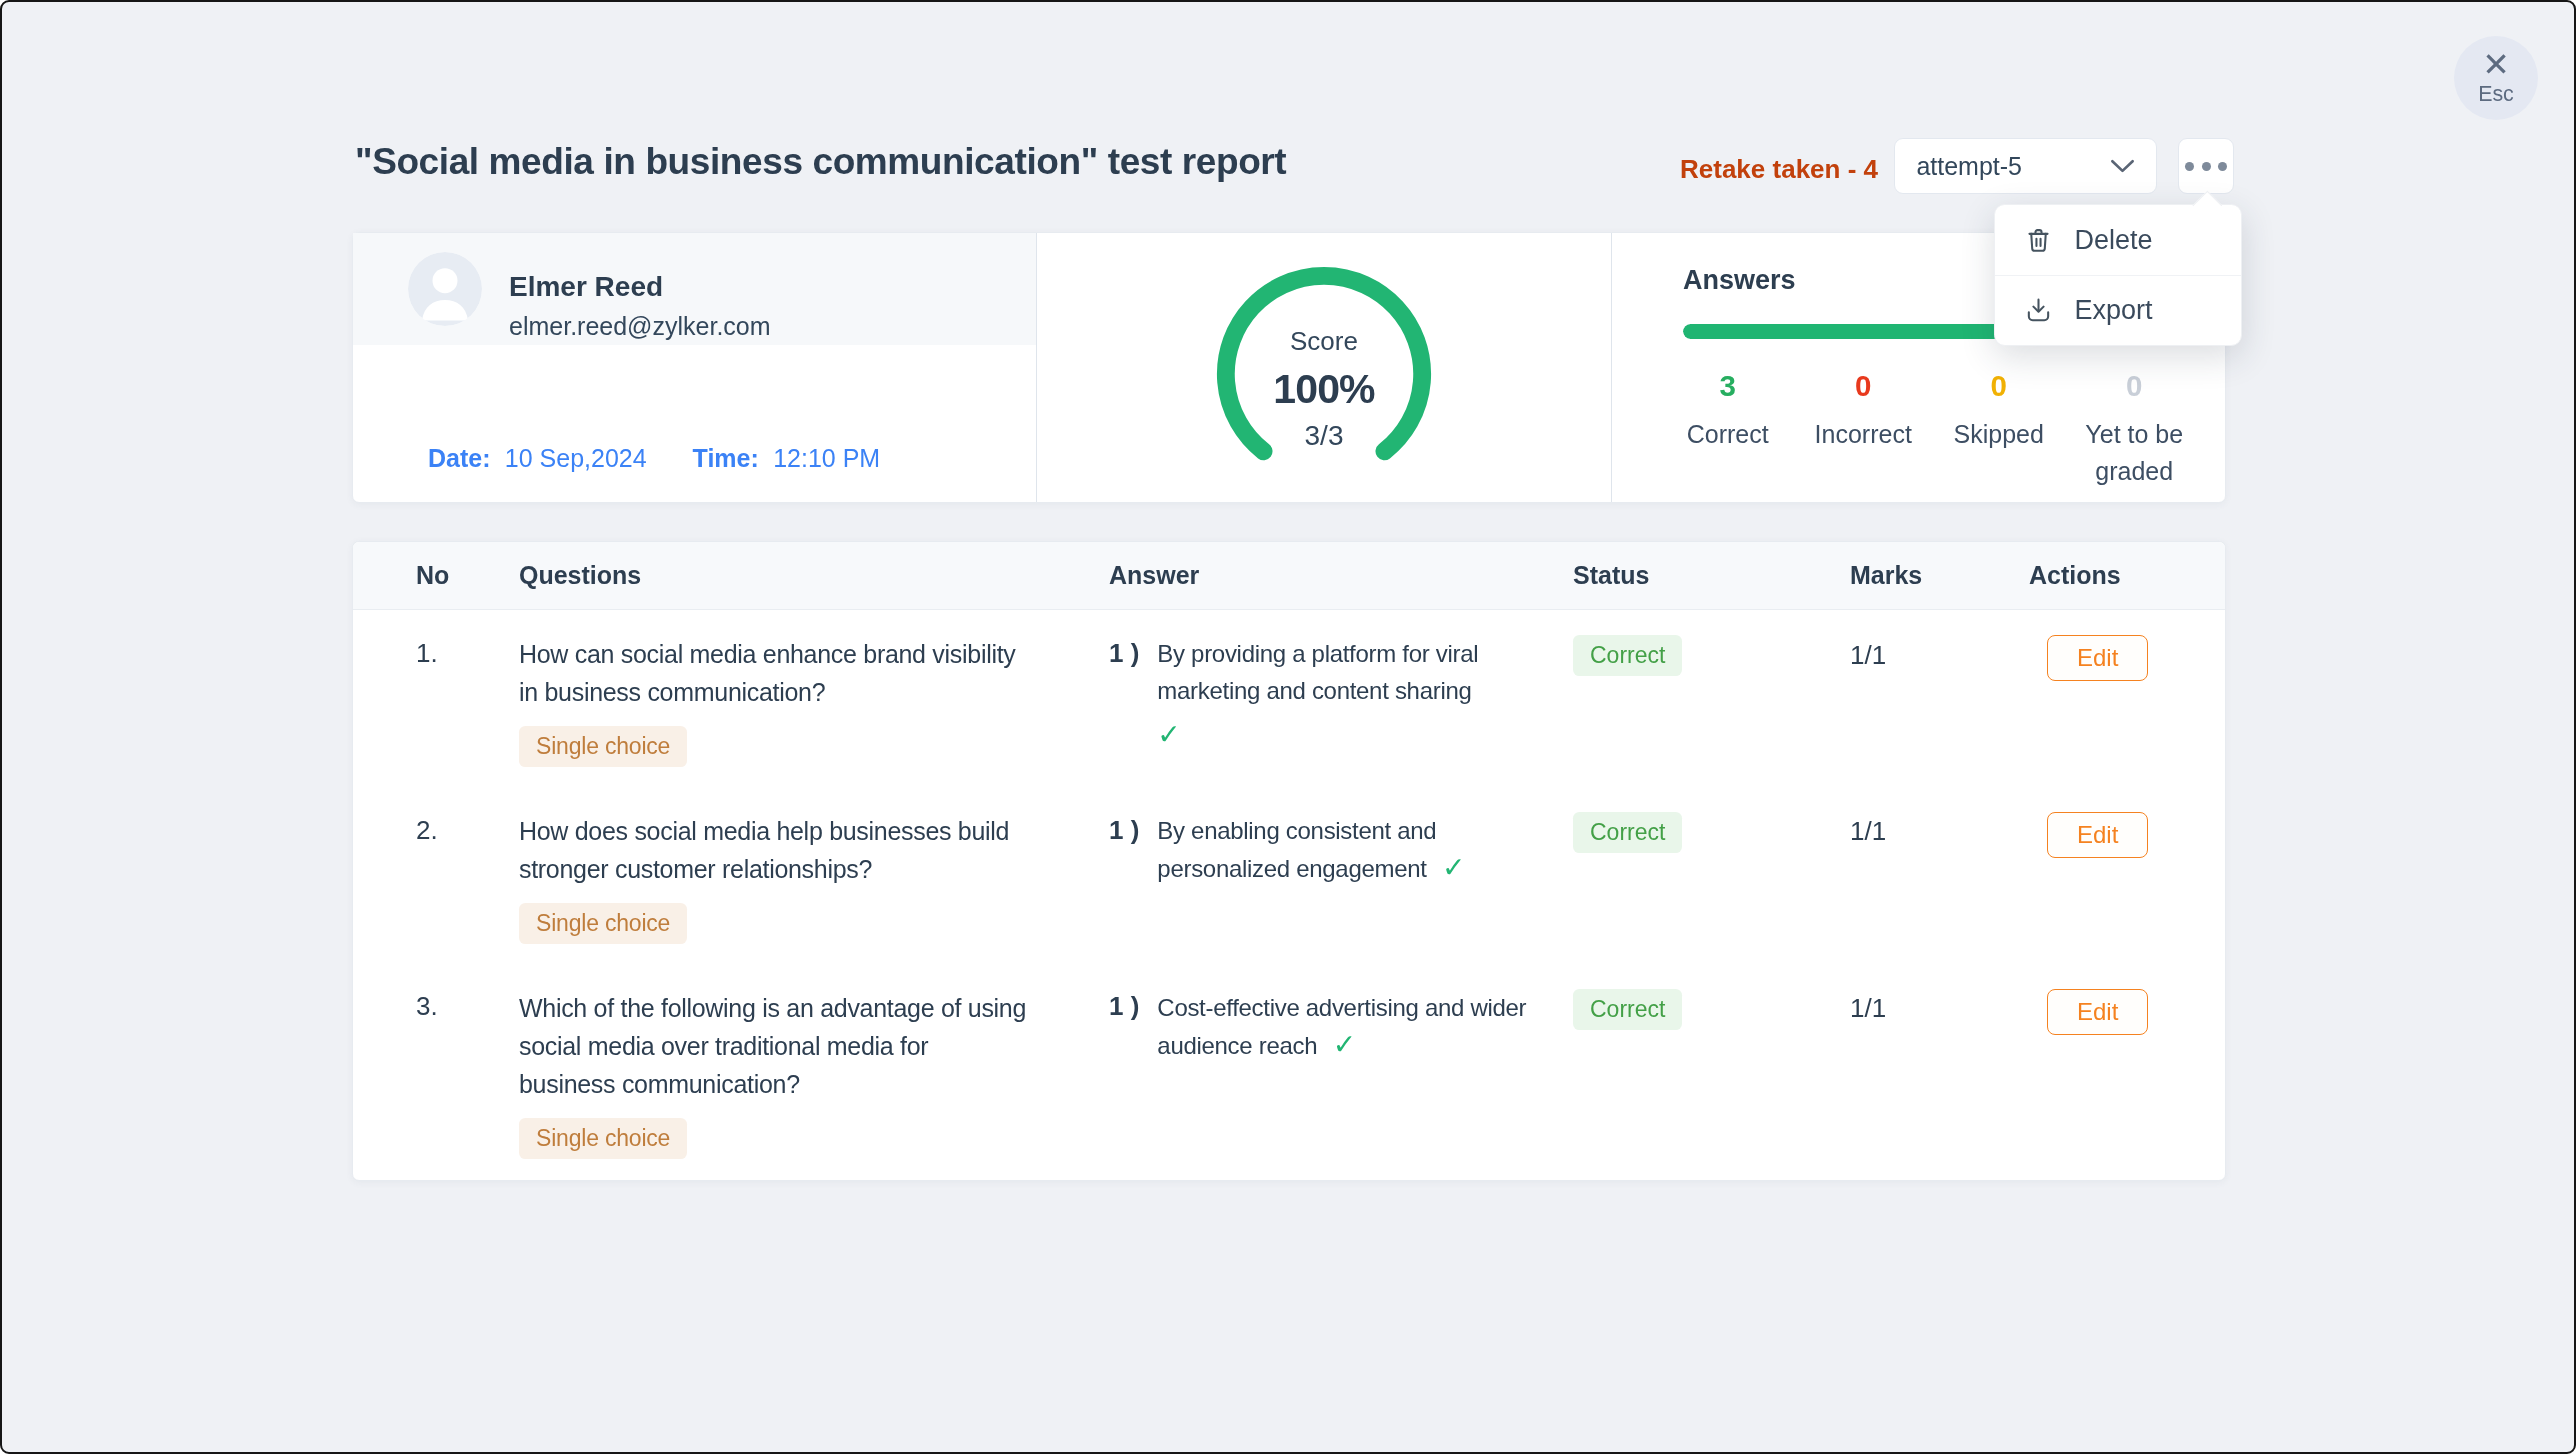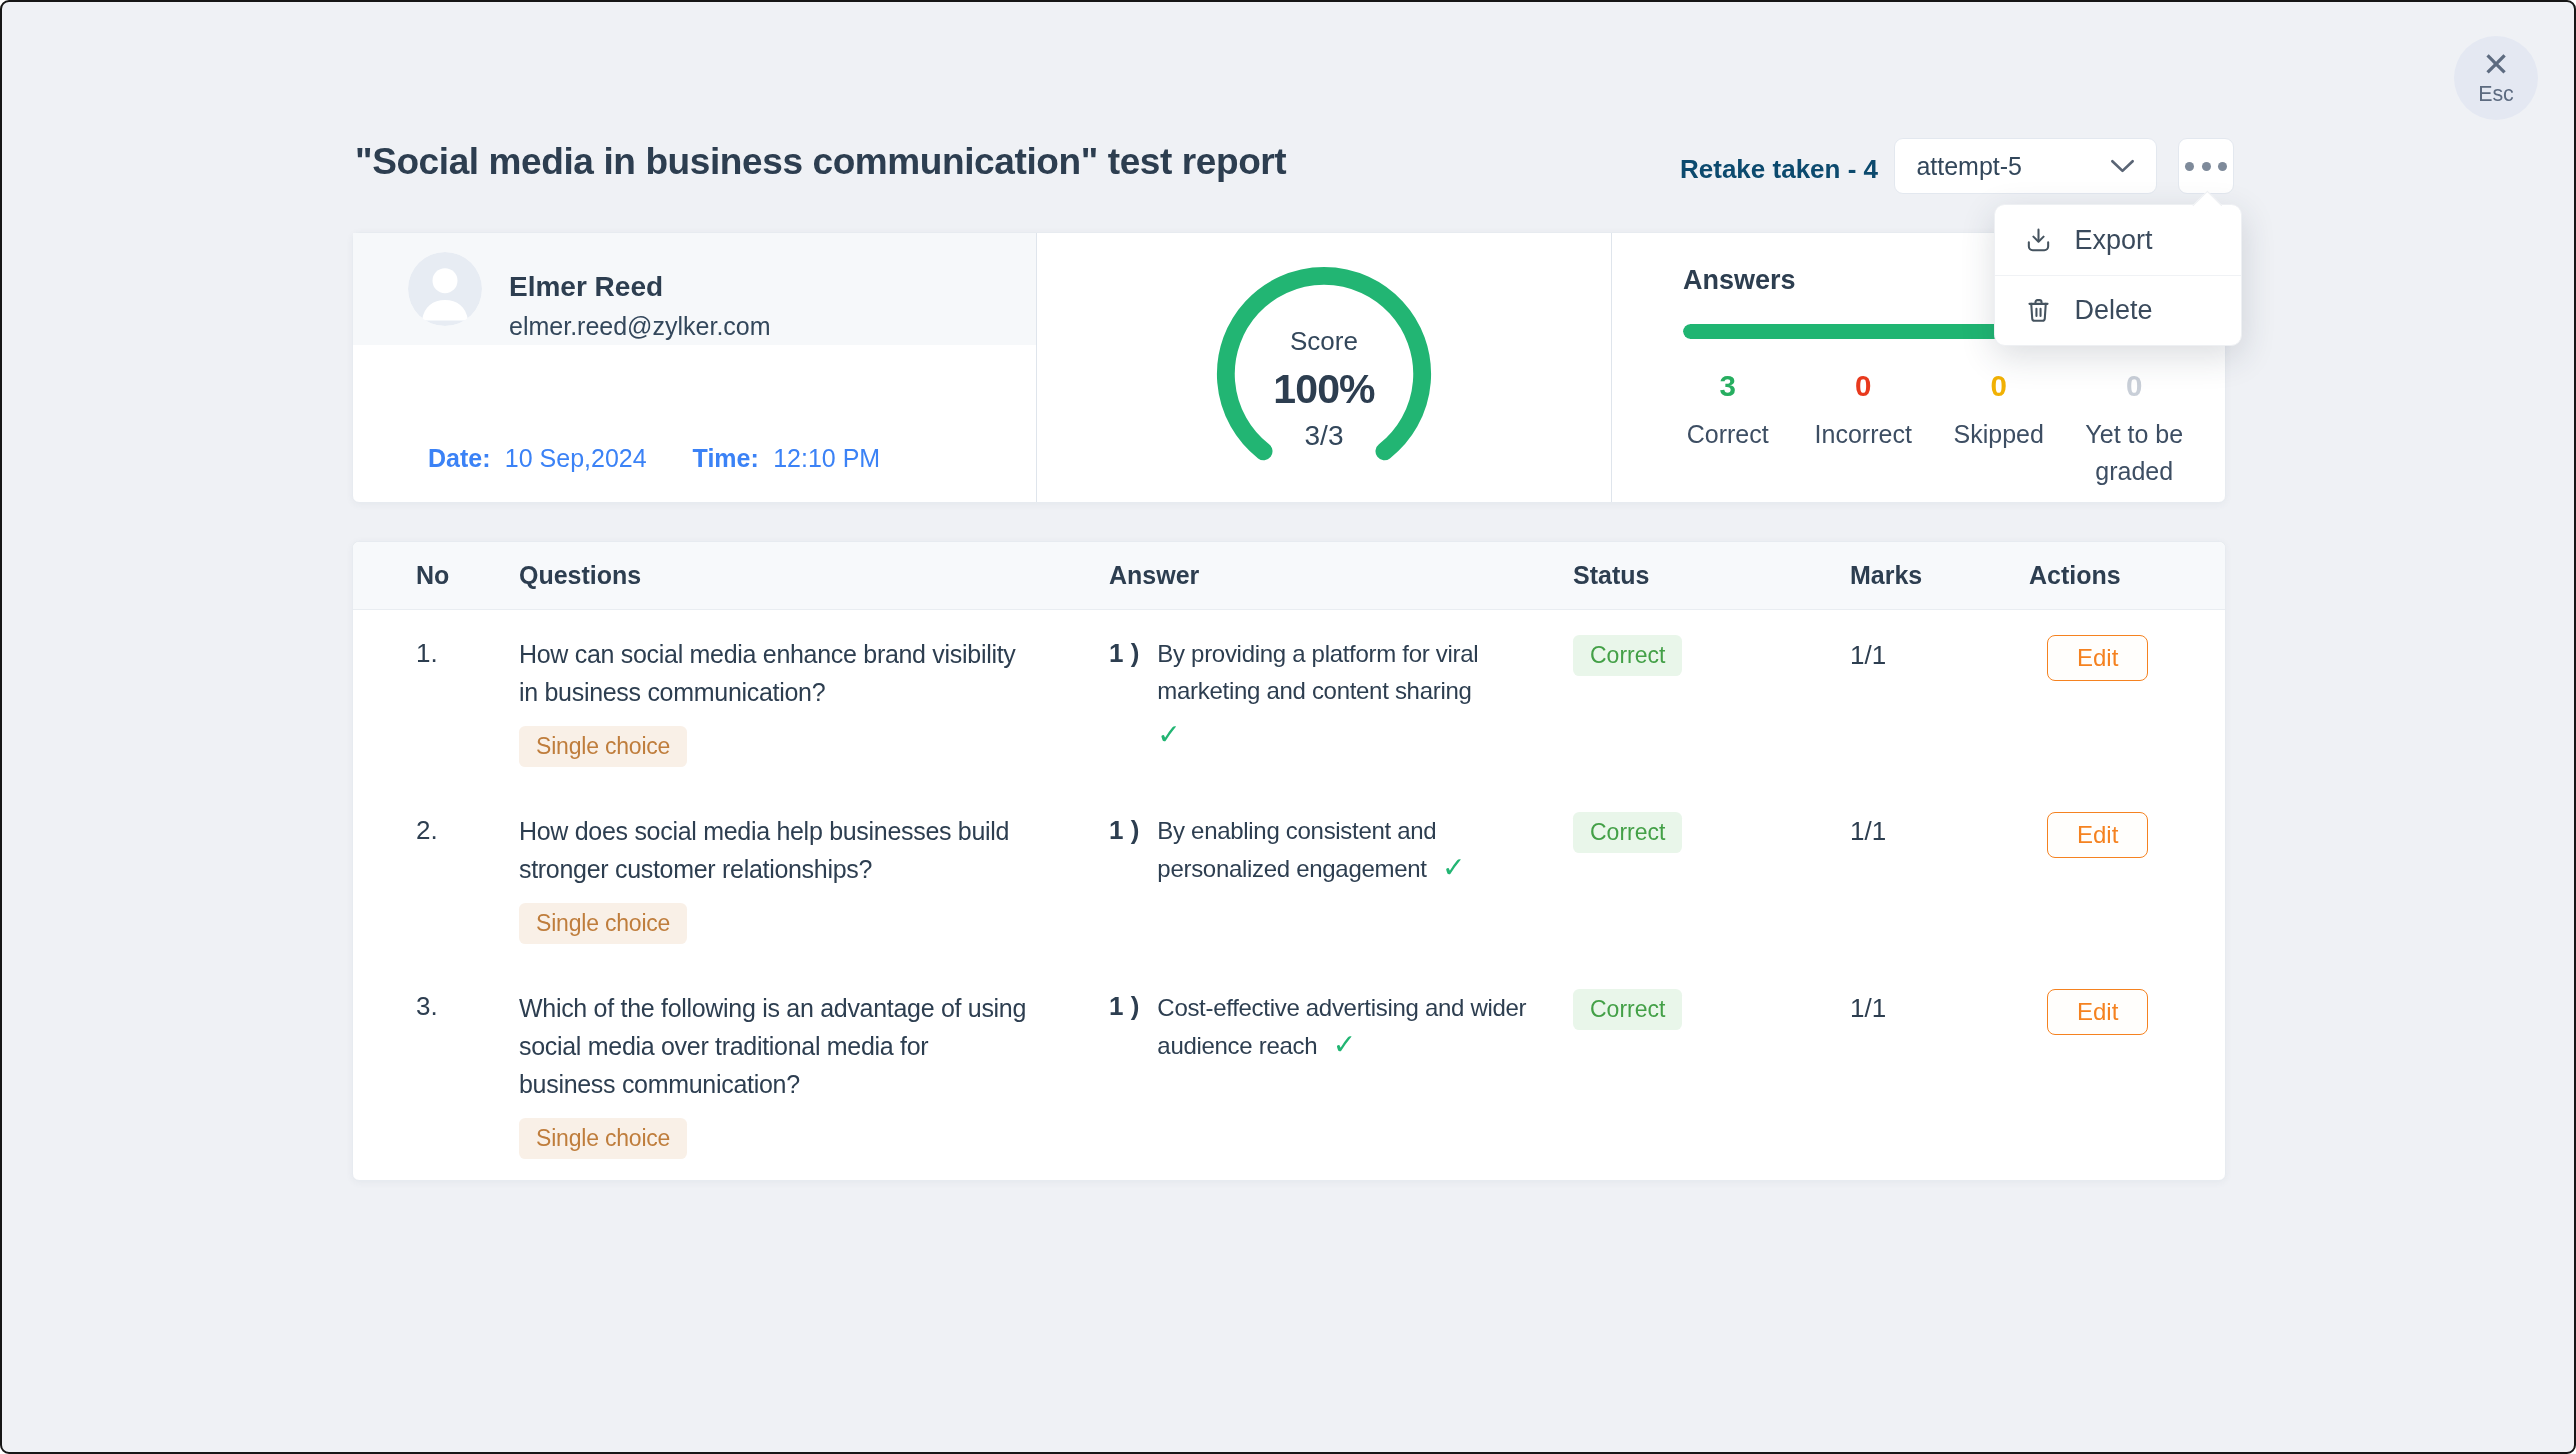--- a/index.html
+++ b/index.html
@@ -11,21 +11,21 @@
 
   
   .esc-btn{position:absolute;top:34px;right:36px;width:84px;height:84px;border-radius:50%;
            background:#e4e8f2;display:flex;flex-direction:column;align-items:center;justify-content:center;
            cursor:pointer;border:none;gap:0.9px;}
   .esc-x{font-size:33px;line-height:32px;color:#5d6b80;font-weight:400;}
   .esc-txt{font-size:21.4px;color:#5d6b80;}
 
   
   .page-title{position:absolute;left:353px;top:139px;font-size:37px;font-weight:700;color:#2d3e50;letter-spacing:-0.4px;}
-  .retake-label{position:absolute;left:1663px;top:152px;width:213px;text-align:right;font-size:26px;font-weight:700;color:#0c4a6e;}
+  .retake-label{position:absolute;left:1663px;top:152px;width:213px;text-align:right;font-size:26px;font-weight:700;color:#c2410c;}
   .attempt-select{position:absolute;left:1892px;top:136px;width:263px;height:56px;background:#fff;
                   border:1.8px solid #e3e8ef;border-radius:9px;display:flex;align-items:center;
                   padding:0 21.4px;cursor:pointer;}
   .attempt-select .val{font-size:25px;color:#33475b;flex:1;}
   .more-btn{position:absolute;left:2176px;top:136px;width:56px;height:56px;background:#fff;
             border:1.8px solid #e3e8ef;border-radius:9px;display:flex;align-items:center;justify-content:center;gap:7.1px;cursor:pointer;}
   .more-btn .dot{width:9px;height:9px;border-radius:50%;background:#7e8a9a;}
 
   
   .menu{position:absolute;left:1992px;top:202px;width:248px;background:#fff;border:0.9px solid #eef0f3;
@@ -124,38 +124,38 @@
   <button class="more-btn" aria-label="more actions">
     <span class="dot"></span>
     <span class="dot"></span>
     <span class="dot"></span>
   </button>
 
   <div class="menu">
     <div class="menu-item">
       <span style="display:flex;">
         <svg width="29" height="29" viewBox="0 0 24 24" fill="none" stroke="#45535f" stroke-width="1.7" stroke-linecap="round" stroke-linejoin="round">
-          <path d="M12 3v9.5"></path>
-            <path d="M7.8 8.8L12 13l4.2-4.2"></path>
-            <path d="M4 13.5v3.2c0 1.8 1.4 3.3 3.2 3.3h9.6c1.8 0 3.2-1.5 3.2-3.3v-3.2"></path>
-        </svg>
-      </span>
-      <span>Export</span>
-    </div>
-    <div class="menu-item">
-      <span style="display:flex;">
-        <svg width="29" height="29" viewBox="0 0 24 24" fill="none" stroke="#45535f" stroke-width="1.7" stroke-linecap="round" stroke-linejoin="round">
           <path d="M4.5 6.5h15"></path>
             <path d="M9.5 6.5V5a1.6 1.6 0 0 1 1.6-1.6h1.8A1.6 1.6 0 0 1 14.5 5v1.5"></path>
           <path d="M6 6.5l.8 12.2c.07 1 .9 1.8 1.9 1.8h6.6c1 0 1.83-.8 1.9-1.8L18 6.5"></path>
           <path d="M10.3 10.5v6"></path>
             <path d="M13.7 10.5v6"></path>
         </svg>
       </span>
       <span>Delete</span>
+    </div>
+    <div class="menu-item">
+      <span style="display:flex;">
+        <svg width="29" height="29" viewBox="0 0 24 24" fill="none" stroke="#45535f" stroke-width="1.7" stroke-linecap="round" stroke-linejoin="round">
+          <path d="M12 3v9.5"></path>
+            <path d="M7.8 8.8L12 13l4.2-4.2"></path>
+            <path d="M4 13.5v3.2c0 1.8 1.4 3.3 3.2 3.3h9.6c1.8 0 3.2-1.5 3.2-3.3v-3.2"></path>
+        </svg>
+      </span>
+      <span>Export</span>
     </div>
   </div>
 
   <div class="summary-card">
 
     <div class="panel panel-user">
       <div class="user-head">
         <span class="avatar">
           <svg width="74" height="74" viewBox="0 0 80 80">
             <circle cx="40" cy="40" r="40" fill="#e7ecf3"></circle>

